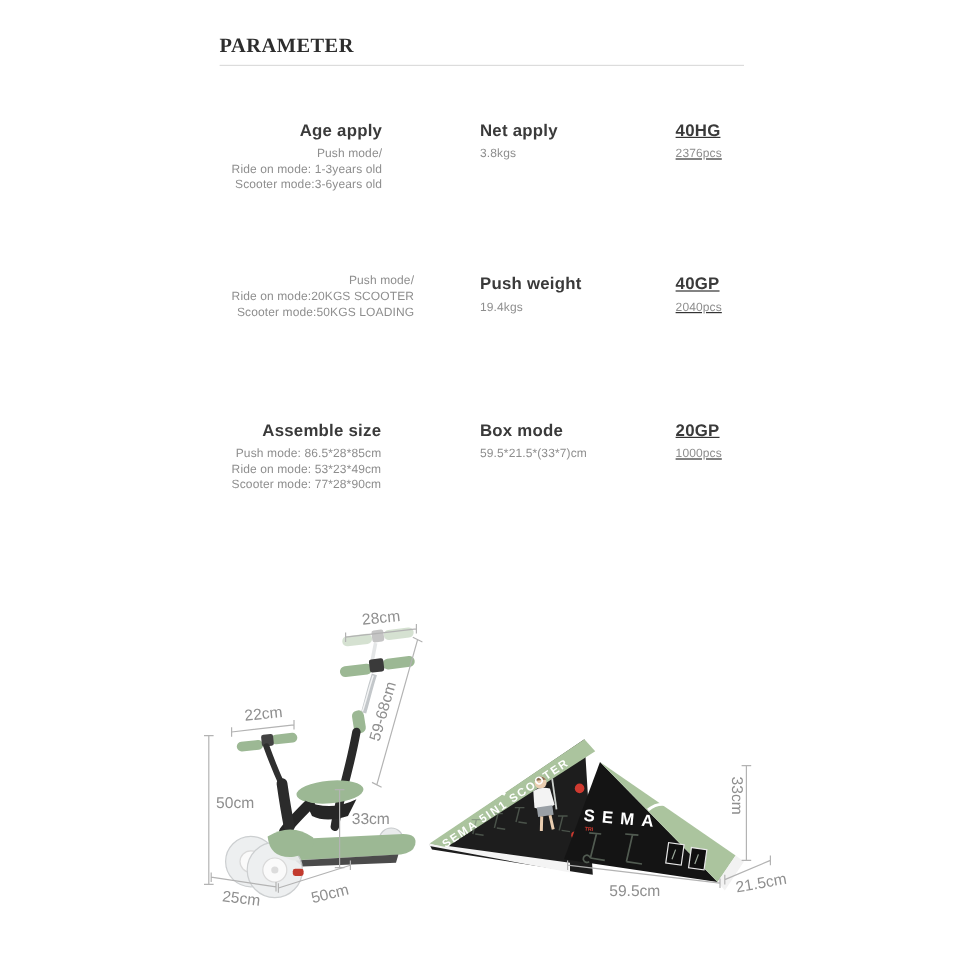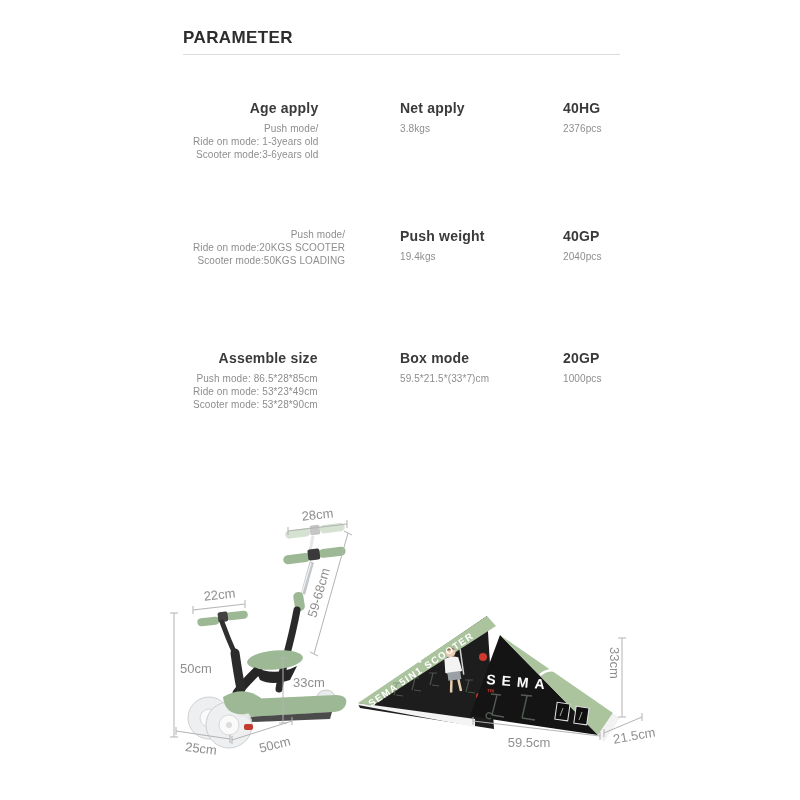--- a/index.html
+++ b/index.html
@@ -1,26 +1,26 @@
 <!DOCTYPE html>
 <html><head>
 <meta charset="utf-8">
 <style>
   html,body{margin:0;padding:0;background:#fff;}
   .canvas{position:relative;width:800px;height:800px;background:#ffffff;overflow:hidden;
           font-family:"Liberation Sans", sans-serif;color:#333;}
   .page-title{position:absolute;left:183px;top:28px;font-size:17px;font-weight:700;
-              letter-spacing:.4px;color:#2d2d2d;}
+              letter-spacing:.4px;color:#2d2d2d;font-family:Liberation Serif, serif;}
   .title-rule{position:absolute;left:183px;top:54px;width:437px;height:1px;background:#dcdcdc;}
   .cell{position:absolute;white-space:nowrap;}
   .cell-title{font-size:14px;font-weight:700;color:#3a3a3a;margin-bottom:6px;letter-spacing:.2px;}
   .cell-line{font-size:10px;line-height:13px;color:#8e8e8e;letter-spacing:.1px;}
   
   .r0{top:100px;} .r1{top:228px;} .r2{top:350px;}
-  .c0{left:193px;text-align:right;} .c1{left:400px;} .c2{left:563px;}
+  .c0{left:193px;text-align:right;} .c1{left:400px;} .c2{left:563px;text-decoration:underline;}
   .fig{position:absolute;}
   .dim-t{fill:#8f8f8f;font-size:13px;font-family:"Liberation Sans",sans-serif;}
   .dim-l{stroke:#b3b3b3;stroke-width:1;fill:none;}
   .boxbrand{fill:#ffffff;font-weight:bold;font-family:"Liberation Sans",sans-serif;}
 </style>
 </head>
 <body>
 
 <div class="canvas">
 
@@ -53,21 +53,21 @@
   </div>
   <div class="cell r1 c2">
     <div class="cell-title">40GP</div>
     <div class="cell-line">2040pcs</div>
   </div>
 
   <div class="cell r2 c0">
     <div class="cell-title">Assemble size</div>
     <div class="cell-line">Push mode: 86.5*28*85cm</div>
     <div class="cell-line">Ride on mode: 53*23*49cm</div>
-    <div class="cell-line">Scooter mode: 53*28*90cm</div>
+    <div class="cell-line">Scooter mode: 77*28*90cm</div>
   </div>
   <div class="cell r2 c1">
     <div class="cell-title">Box mode</div>
     <div class="cell-line">59.5*21.5*(33*7)cm</div>
   </div>
   <div class="cell r2 c2">
     <div class="cell-title">20GP</div>
     <div class="cell-line">1000pcs</div>
   </div>
 

